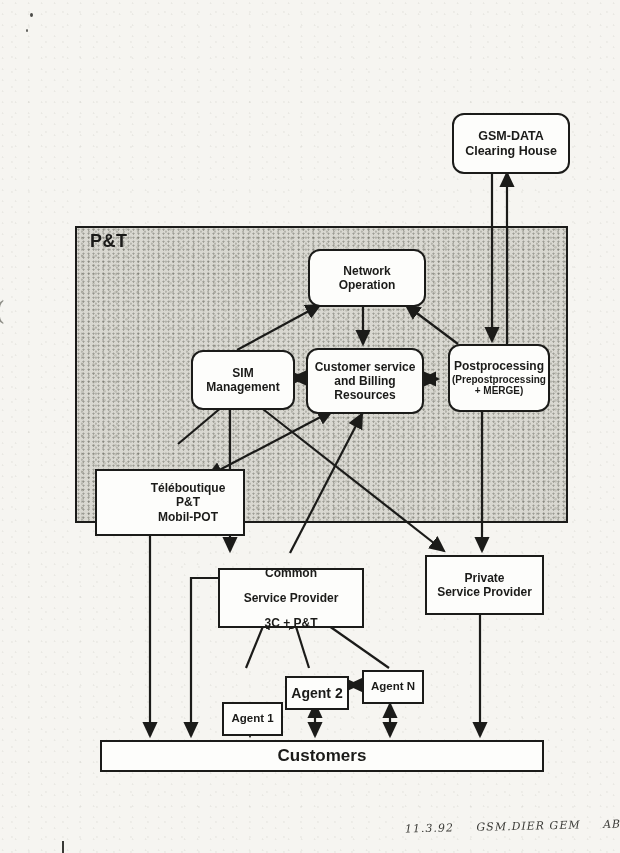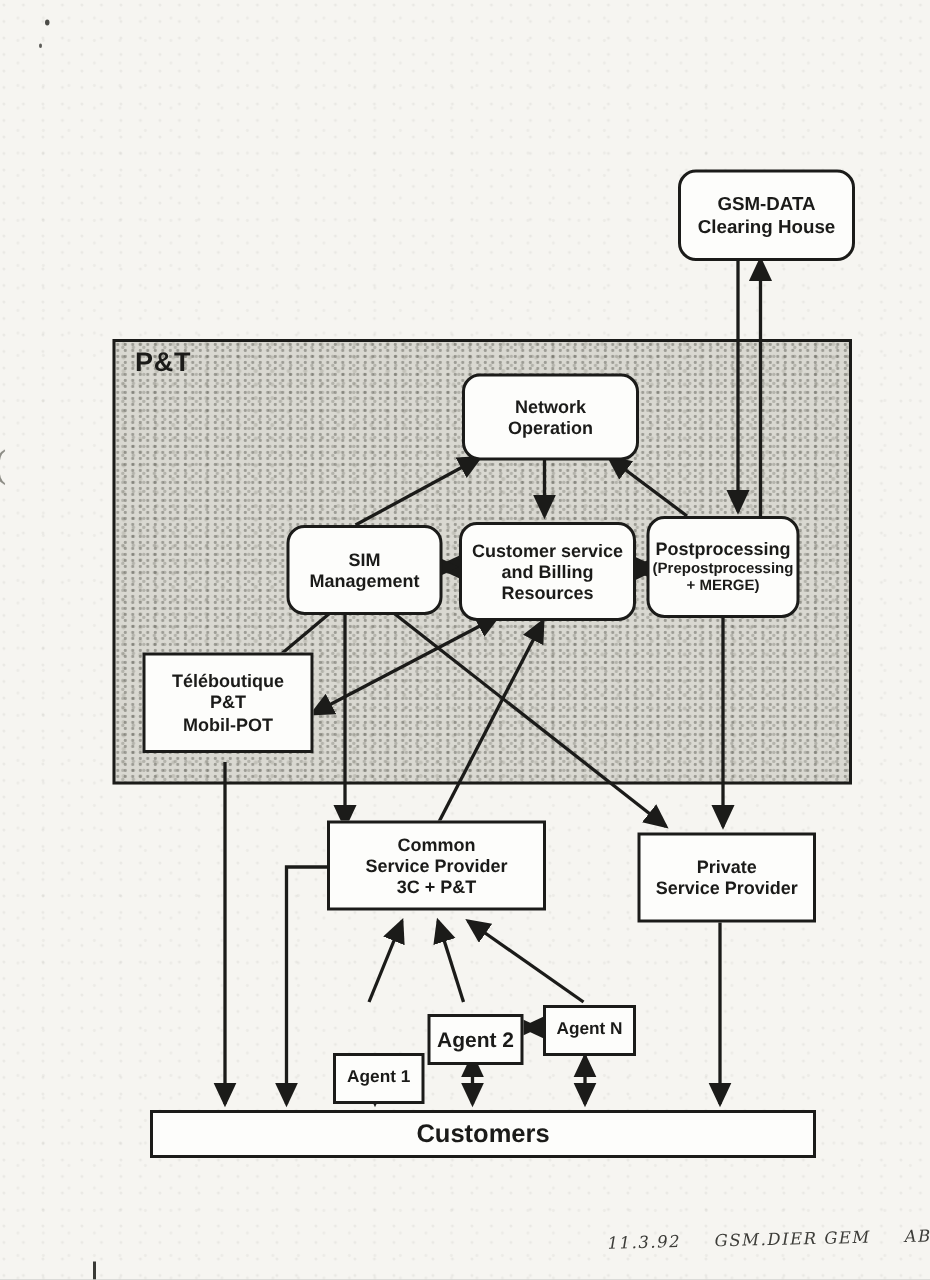--- a/index.html
+++ b/index.html
@@ -53,23 +53,23 @@
     display:flex;flex-direction:column;align-items:center;justify-content:center;
     text-align:center;font-weight:bold;color:var(--ink);
     font-size:12px;line-height:1.18;
   }
   .rounded{border-radius:12px;}
   .node .small{font-size:10px;line-height:1.15;}
   .n-clearing{left:452px;top:113px;width:114px;height:57px;font-size:12.5px;}
   .n-network{left:308px;top:249px;width:114px;height:54px;}
   .n-sim{left:191px;top:350px;width:100px;height:56px;}
   .n-custserv{left:306px;top:348px;width:114px;height:62px;}
-  .n-postproc{left:431px;top:344px;width:98px;height:64px;}
-  .n-teleboutique{left:95px;top:435px;width:110px;height:63px;}
-  .n-common{left:218px;top:547px;width:142px;height:56px;}
+  .n-postproc{left:448px;top:344px;width:98px;height:64px;}
+  .n-teleboutique{left:95px;top:469px;width:110px;height:63px;padding-left:36px;}
+  .n-common{left:218px;top:568px;width:142px;height:56px;gap:11px;}
   .n-private{left:425px;top:555px;width:115px;height:56px;}
   .n-agent1{left:222px;top:670px;width:57px;height:30px;font-size:11.5px;margin-top:32px;}
   .n-agent2{left:285px;top:676px;width:60px;height:30px;font-size:14px;}
   .n-agentn{left:362px;top:670px;width:58px;height:30px;font-size:11.5px;}
   .n-customers{left:100px;top:740px;width:440px;height:28px;font-size:17px;}
   .handwritten{
     position:absolute;left:405px;top:820px;
     font-family:"DejaVu Serif", serif;font-style:italic;
     font-size:11px;color:#3c3c38;letter-spacing:1px;
     transform:rotate(-1.3deg);white-space:pre;z-index:3;

